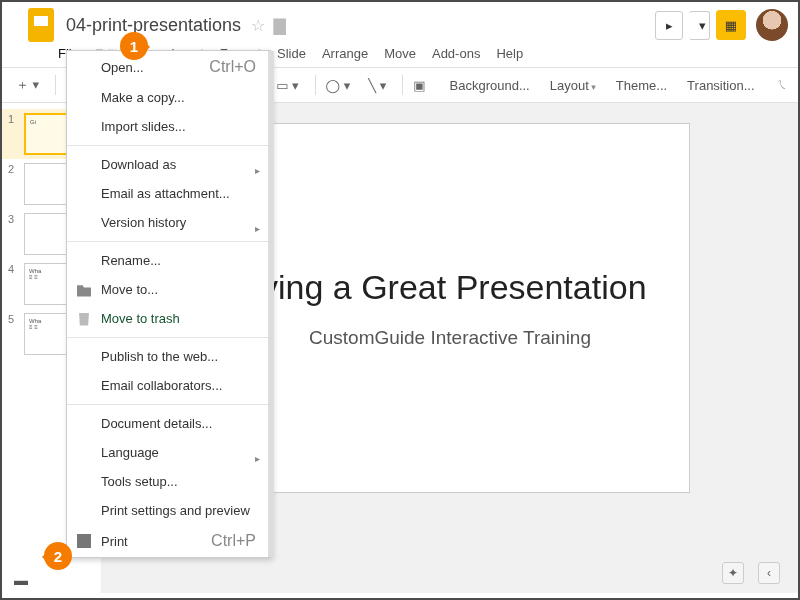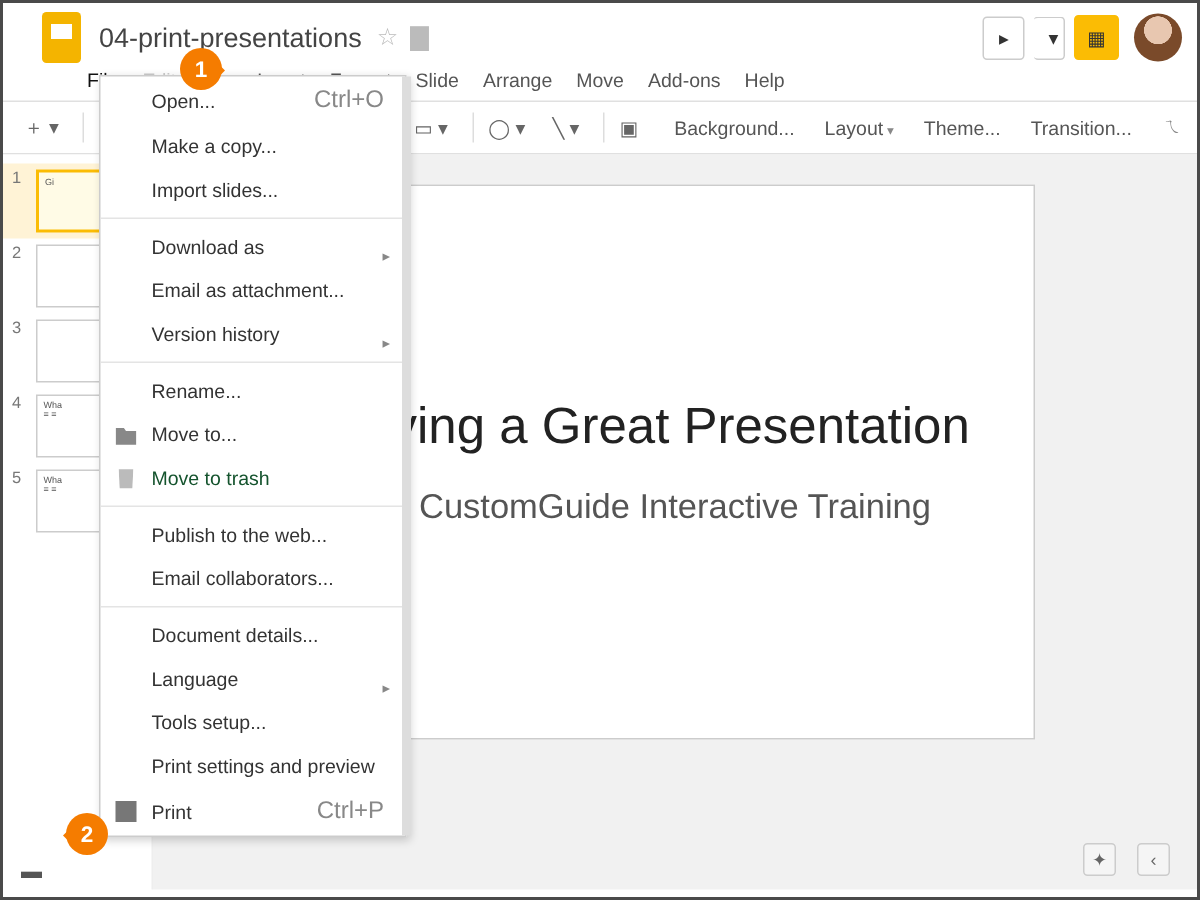--- a/index.html
+++ b/index.html
@@ -33,21 +33,21 @@
   .workspace { display:flex; height: calc(600px - 110px); }
   .sidebar { width:100px; background:#fff; border-right:1px solid #eee; padding-top:6px; }
   .thumb-row { display:flex; align-items:flex-start; padding:4px 6px; }
   .thumb-num { width:12px; font-size:11px; color:#777; margin-right:4px; }
   .thumb { width:70px; height:42px; border:1px solid #ccc; background:#fff; font-size:6px; color:#555; padding:4px; overflow:hidden; }
   .thumb.sel { border:2px solid #fbbc04; background:#fffbe6; }
   .sel-row { background:#fff3d6; }
   .canvas-area { flex:1; background:#f1f1f1; display:flex; align-items:flex-start; justify-content:center; padding:20px 10px; position:relative; }
   .slide { background:#fff; border:1px solid #ccc; width:480px; height:370px; display:flex; flex-direction:column; align-items:center; justify-content:center; }
   .slide h1 { font-size:34px; font-weight:400; color:#222; margin-bottom:20px; white-space:nowrap; }
-  .slide h2 { font-size:23px; font-weight:400; color:#555; }
+  .slide h2 { font-size:19px; font-weight:400; color:#555; }
 
   
   .dropdown { position:absolute; left:64px; top:48px; width:205px; background:#fff; border:1px solid #ccc; box-shadow:2px 2px 6px rgba(0,0,0,0.2); z-index:50; font-size:13px; color:#333; }
   .dropdown .scroll { position:absolute; right:-4px; top:0; bottom:0; width:6px; background:#ddd; }
   .mi { display:flex; align-items:center; padding:7px 14px 7px 34px; position:relative; cursor:default; }
   .mi.icon::before { content:""; position:absolute; left:10px; width:14px; height:14px; }
   .mi.folder-i::before { background:#888; clip-path: polygon(0 20%, 40% 20%, 50% 35%, 100% 35%, 100% 100%, 0 100%); }
   .mi.trash-i::before { background:#bbb; clip-path: polygon(15% 10%,85% 10%,80% 100%,20% 100%); }
   .mi.trash-i { color:#14532d; }
   .mi.print-i::before { background:#777; }

